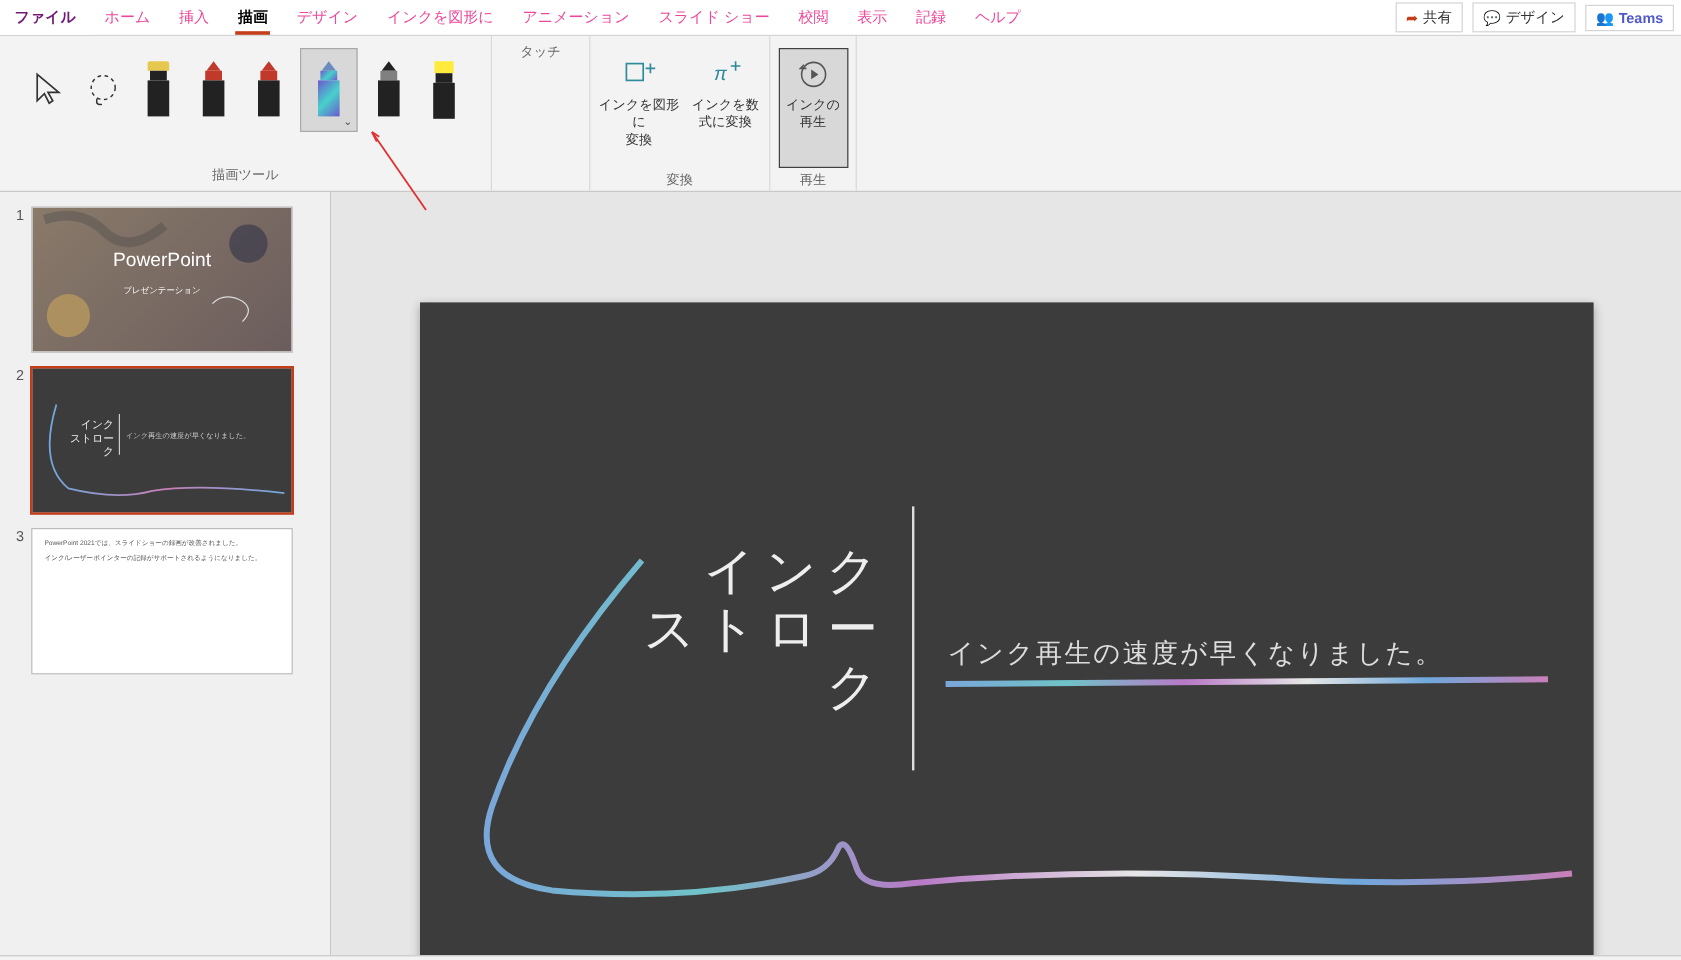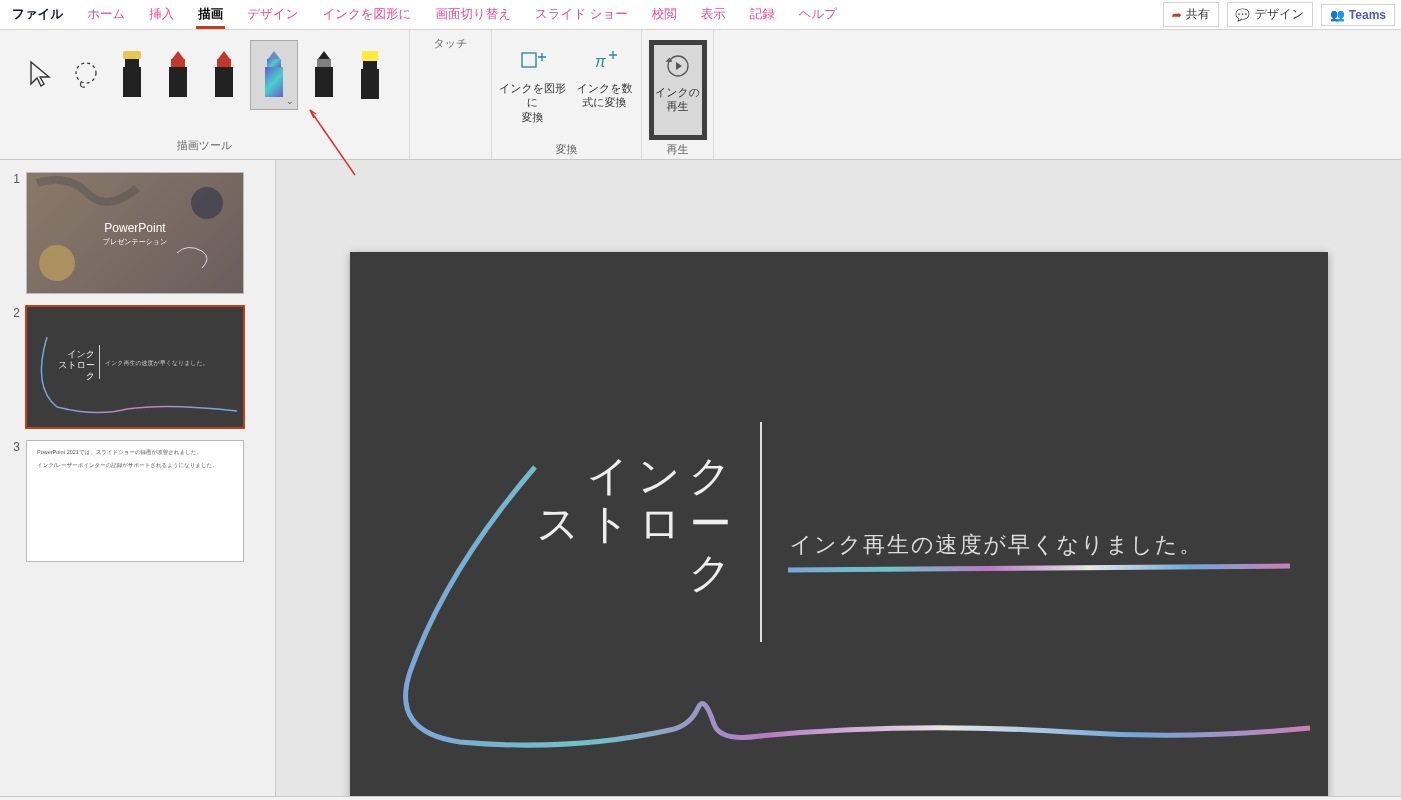--- a/index.html
+++ b/index.html
@@ -1,36 +1,36 @@
 <!DOCTYPE html>
 <html><head>
 <meta charset="utf-8">
 <style>
 * { margin: 0; padding: 0; box-sizing: border-box; font-family: "Yu Gothic UI", "Meiryo", sans-serif; }
 body { background: #e6e6e6; overflow: hidden; width: 1401px; height: 800px; position: relative; }
 
 
 .tabbar { height: 30px; background: #fff; border-bottom: 1px solid #d4d4d4; display: flex; align-items: stretch; }
 .tab { padding: 0 12px; font-size: 12.5px; color: #ec4899; display: flex; align-items: center; cursor: pointer; position: relative; }
-.tab.file { background: #fff; color: #0f172a; font-weight: 600; }
+.tab.file { background: #fff; color: #701a75; font-weight: 600; }
 .tab.active { color: #000; font-weight: 600; }
 .tab.active::after { content: ""; position: absolute; left: 10px; right: 10px; bottom: 0; height: 3px; background: #c43e1c; }
 .tabbar-right { margin-left: auto; display: flex; align-items: center; gap: 8px; padding-right: 6px; }
 .action-btn { border: 1px solid #d4d4d4; background: #fff; font-size: 12px; padding: 3px 8px; display: flex; align-items: center; gap: 4px; cursor: pointer; color: #333; }
 .teams-btn { color: #5059c9; font-weight: 600; }
 
 
 .ribbon { height: 130px; background: #f3f3f3; border-bottom: 1px solid #c8c8c8; display: flex; }
 .rgroup { display: flex; flex-direction: column; align-items: center; border-right: 1px solid #d9d9d9; padding: 4px 6px 2px; }
 .rgroup-items { display: flex; align-items: flex-start; gap: 6px; flex: 1; padding-top: 6px; }
 .rgroup-label { font-size: 11px; color: #666; padding: 2px 0 4px; text-align: right; }
 .tool-btn { width: 40px; height: 70px; display: flex; align-items: center; justify-content: center; cursor: pointer; border: 1px solid transparent; }
 .tool-btn.selected { background: #d8d8d8; border: 1px solid #a9a9a9; }
 .big-btn { width: 58px; height: 100px; display: flex; flex-direction: column; align-items: center; justify-content: flex-start; padding-top: 8px; gap: 6px; font-size: 11px; color: #333; cursor: pointer; border: 1px solid transparent; text-align: center; line-height: 1.3; }
-.big-btn.selected { background: #d8d8d8; border: 5px solid #404040; }
+.big-btn.selected { background: #d8d8d8; border: 1px solid #404040; }
 .big-btn .lbl { white-space: pre-line; }
 
 
 .pen { width: 18px; height: 48px; position: relative; display: flex; flex-direction: column; align-items: center; }
 .galaxy { background: linear-gradient(135deg,#6a5acd 0%,#48d1cc 50%,#6a5acd 100%); }
 
 
 .red-arrow { position: absolute; left: 300px; top: 100px; pointer-events: none; }
 
 
@@ -47,42 +47,42 @@
 .slide { width: 978px; height: 550px; background: #3c3c3c; position: relative; box-shadow: 0 2px 8px rgba(0,0,0,0.3); }
 .slide-title { position: absolute; left: 140px; top: 200px; color: #eee; font-size: 42px; font-weight: 300; line-height: 1.15; text-align: right; letter-spacing: 8px; width: 250px; }
 .slide-divider { position: absolute; left: 410px; top: 170px; width: 2px; height: 220px; background: #ddd; }
 .slide-sub { position: absolute; left: 440px; top: 278px; color: #ddd; font-size: 22px; font-weight: 300; letter-spacing: 2px; }
 
 
 .ink-grad { stroke-width: 5; fill: none; }
 
 
 .t1-bg { position: absolute; inset: 0; background: linear-gradient(135deg,#8a7a6a 0%,#6b5d5d 100%); }
-.t1-title { position: absolute; left: 50%; top: 48px; transform: translateX(-50%); color: #fff; font-size: 12px; }
+.t1-title { position: absolute; left: 50%; top: 36px; transform: translateX(-50%); color: #fff; font-size: 16px; }
 .t1-sub { position: absolute; left: 50%; top: 64px; transform: translateX(-50%); color: #fff; font-size: 7px; }
 .t2-title { position: absolute; left: 24px; top: 42px; color: #eee; font-size: 9px; line-height: 1.2; text-align: right; width: 44px; }
 .t2-div { position: absolute; left: 72px; top: 38px; width: 1px; height: 34px; background: #ccc; }
 .t2-sub { position: absolute; left: 78px; top: 52px; color: #ccc; font-size: 6px; }
 .t3-hdr { background: #2b2b2b; color: #fff; font-size: 8px; padding: 6px 8px; }
 .t3-body { padding: 8px 10px; font-size: 5.5px; color: #555; }
 
 
 .statusbar { height: 4px; background: #f3f3f3; border-top: 1px solid #c8c8c8; position: absolute; bottom: 0; left: 0; right: 0; }
 </style>
 </head>
 <body>
 
 <div class="tabbar">
   <div class="tab file">ファイル</div>
   <div class="tab">ホーム</div>
   <div class="tab">挿入</div>
   <div class="tab active">描画</div>
   <div class="tab">デザイン</div>
   <div class="tab">インクを図形に</div>
-  <div class="tab">画面切り替え</div>
+  <div class="tab">アニメーション</div>
   <div class="tab">スライド ショー</div>
   <div class="tab">校閲</div>
   <div class="tab">表示</div>
   <div class="tab">記録</div>
   <div class="tab">ヘルプ</div>
   <div class="tabbar-right">
     <div class="action-btn">
         <span style="color:#c43e1c">➦</span>
         <span>共有</span>
       </div>

